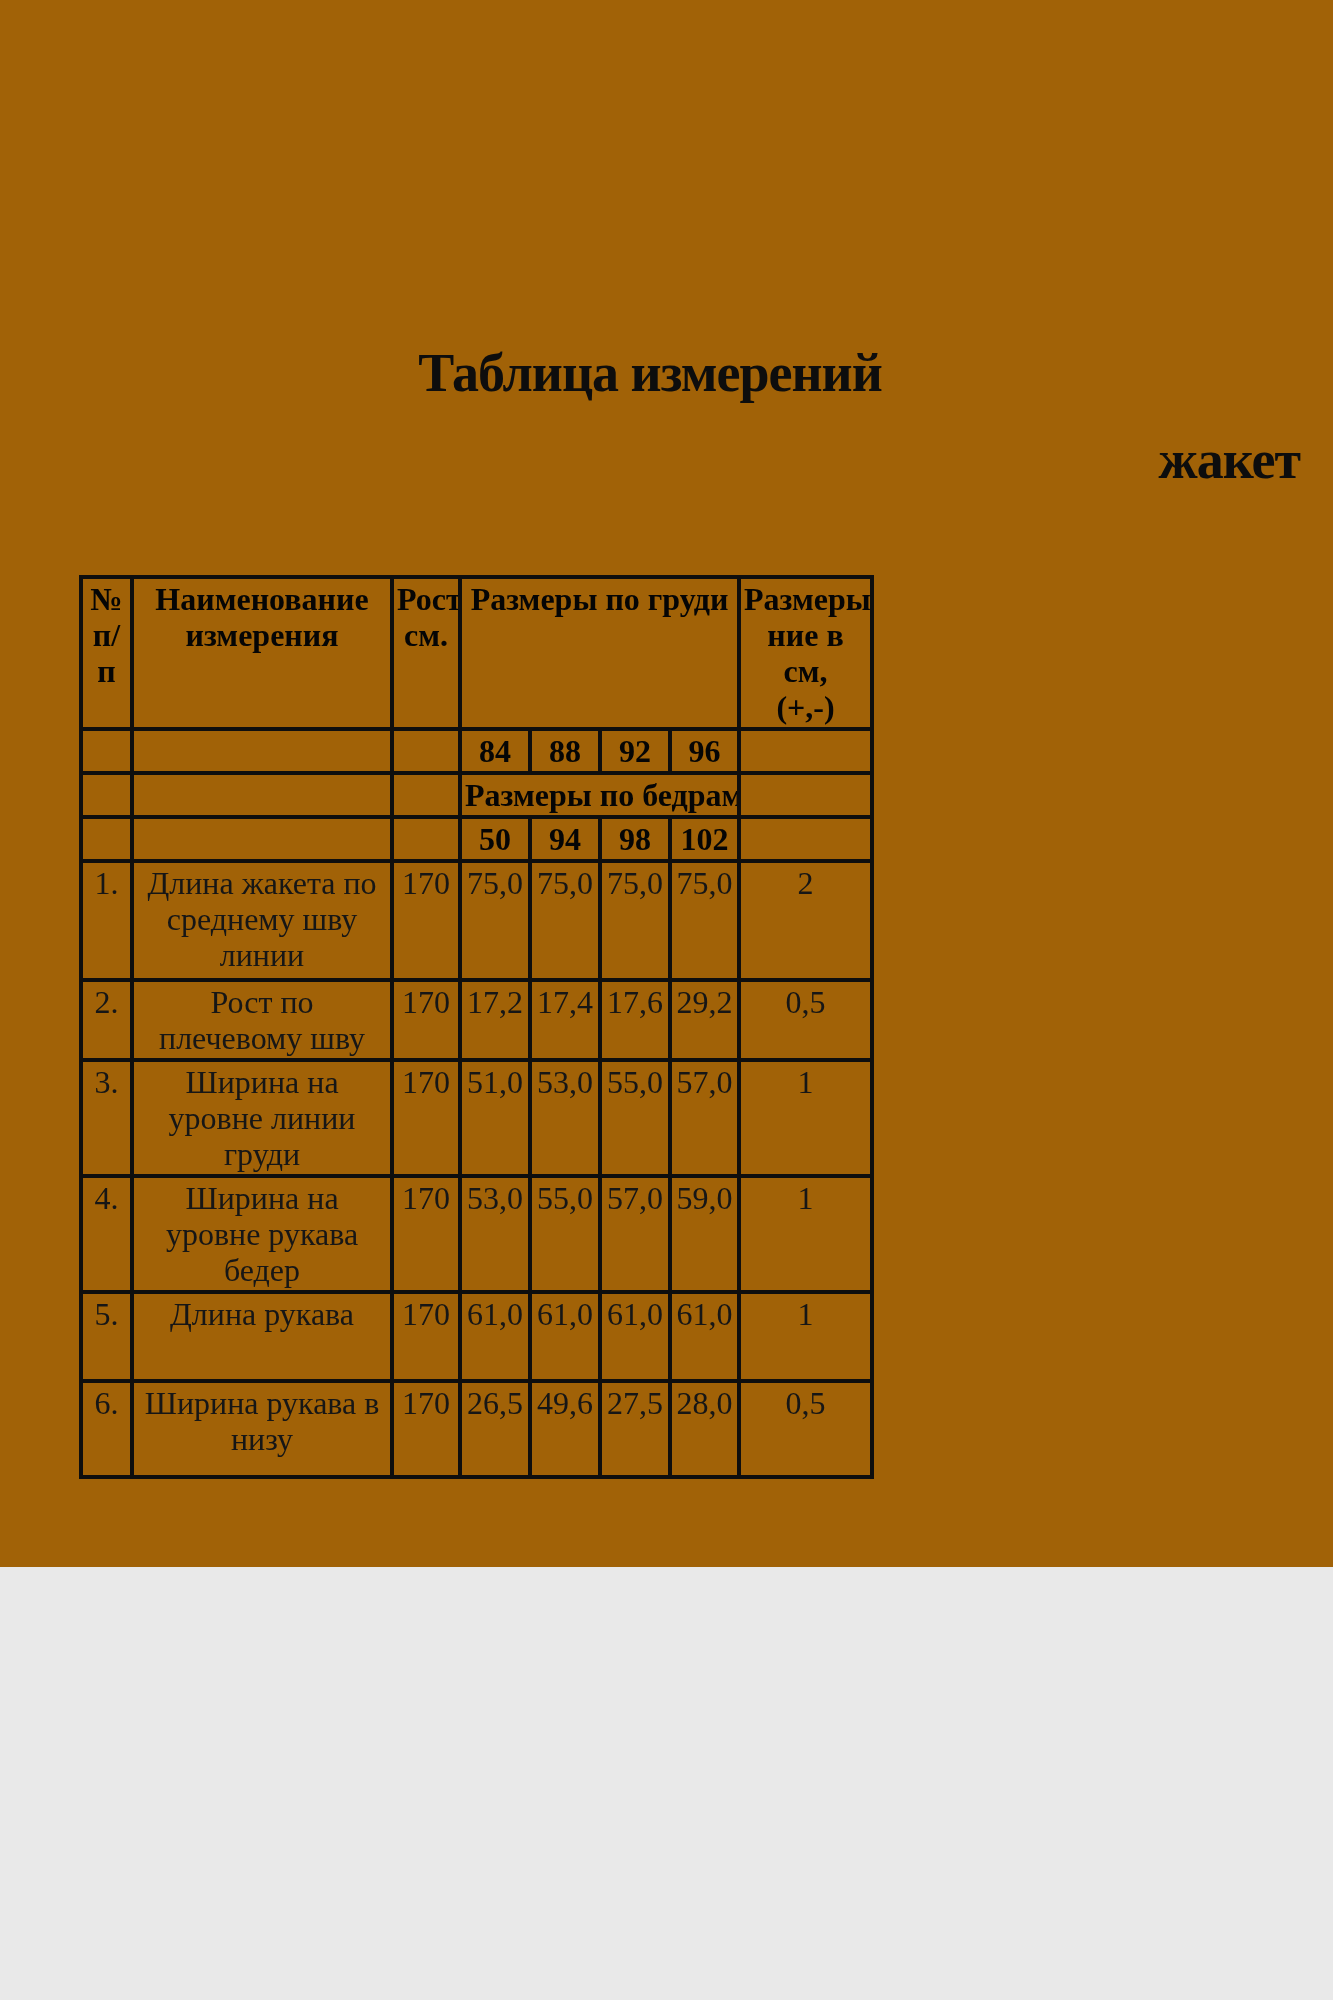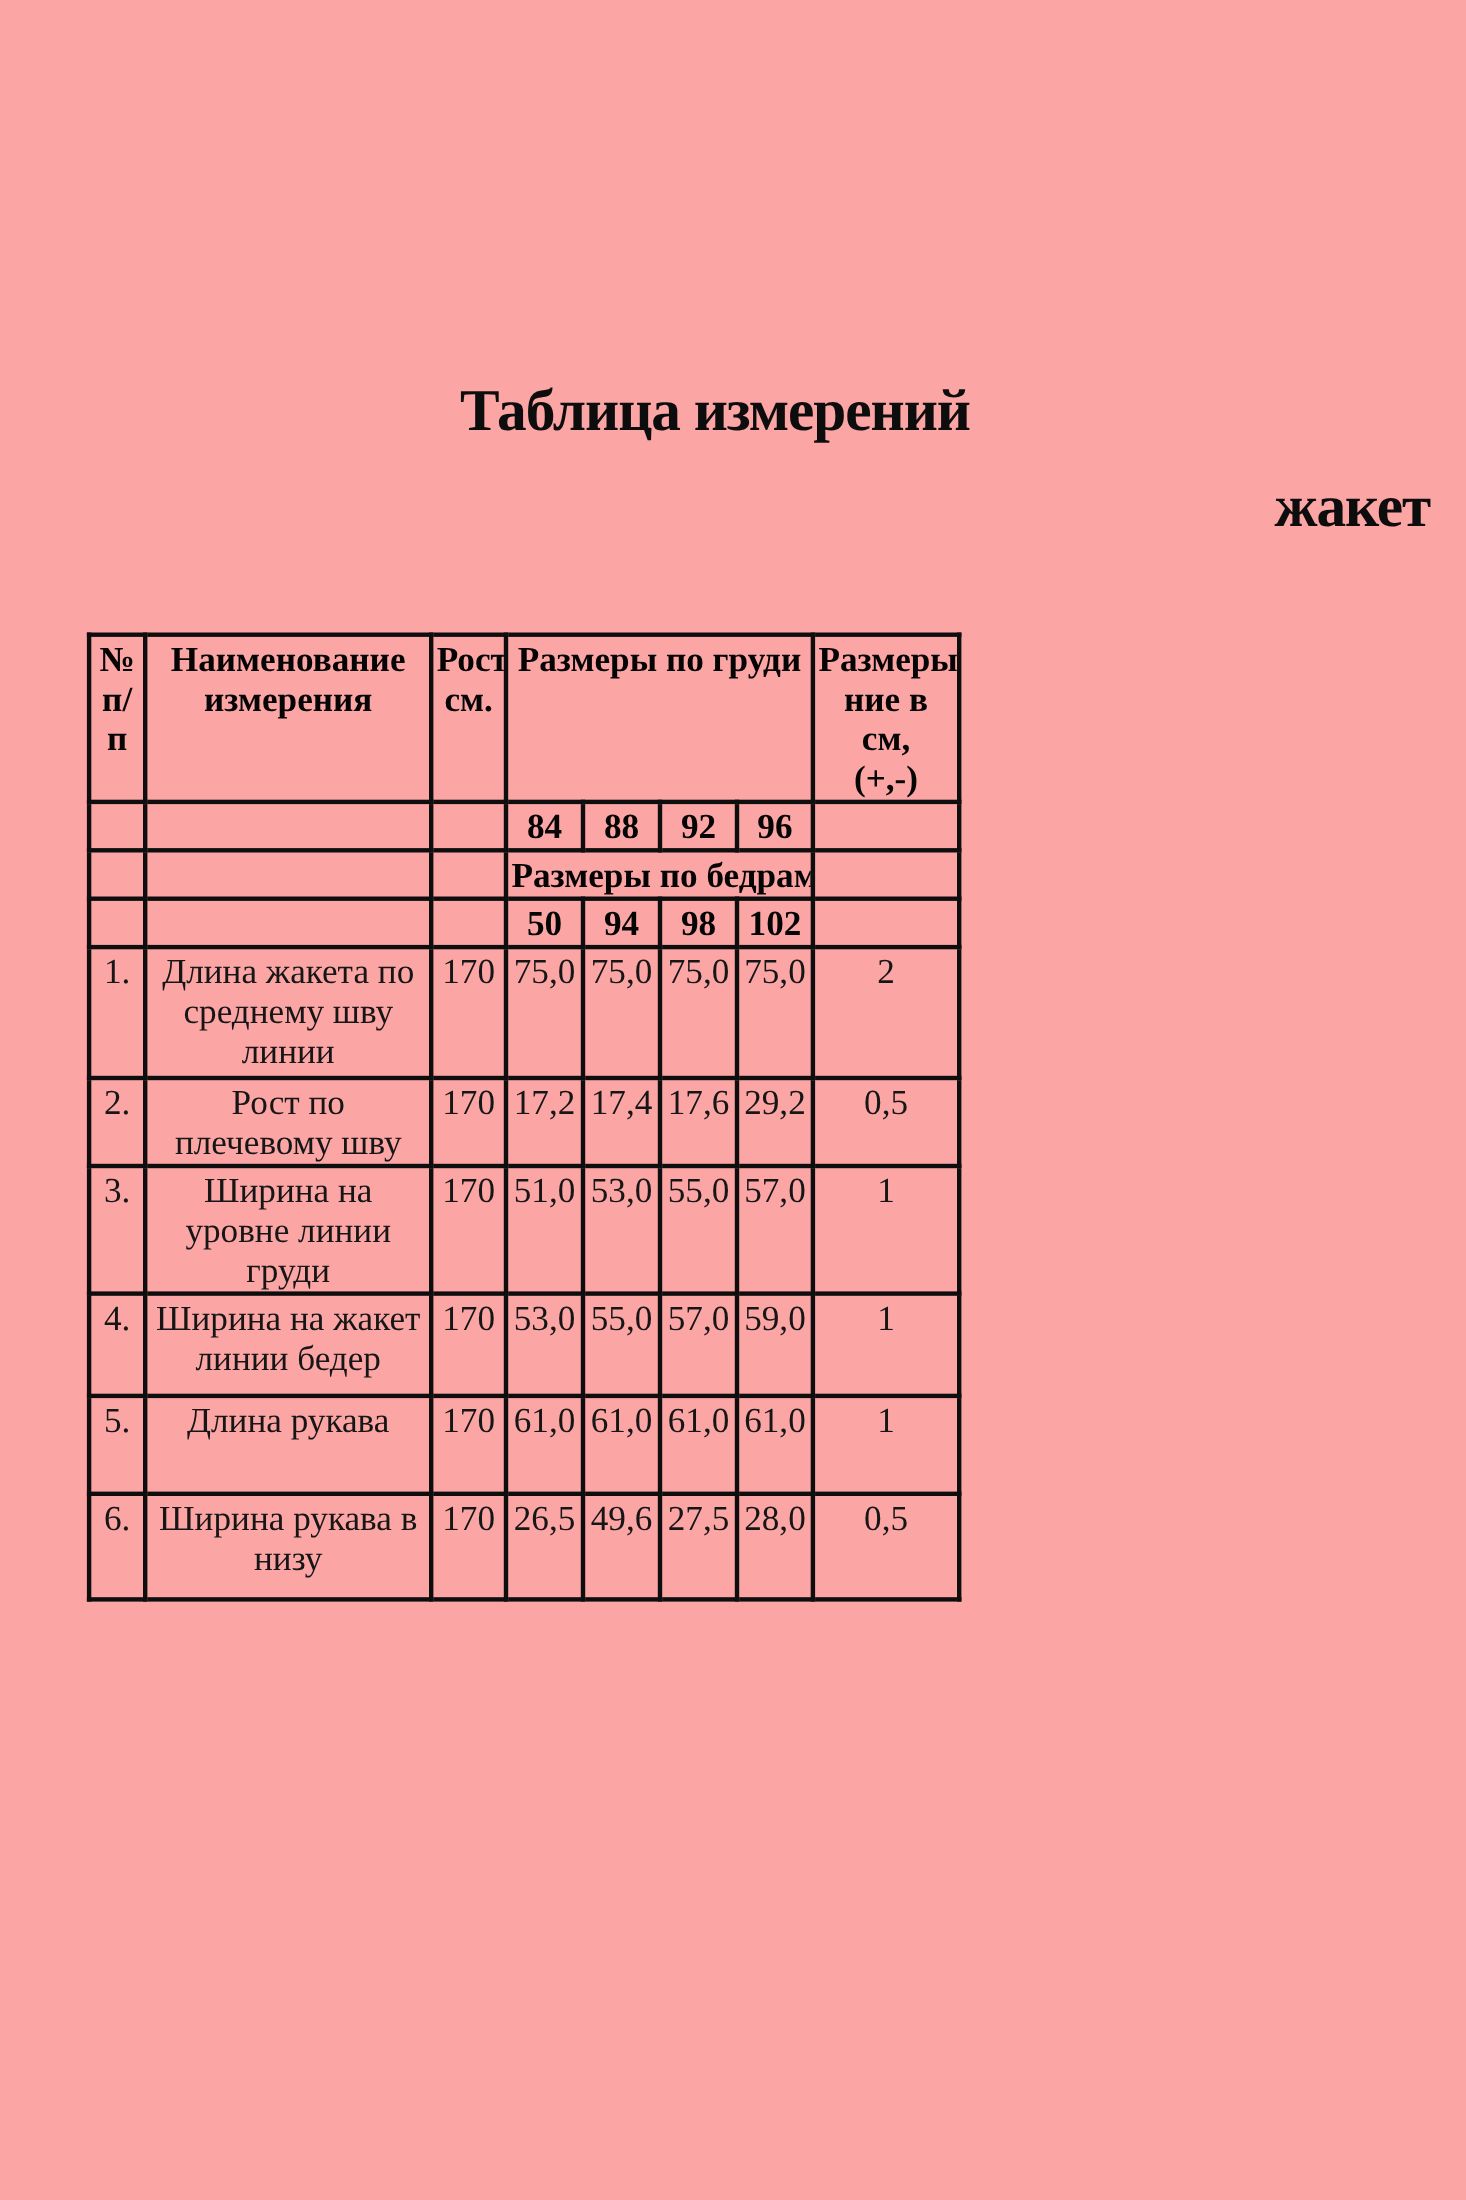--- a/index.html
+++ b/index.html
@@ -1,21 +1,21 @@
 <!DOCTYPE html>
 <html><head>
 <meta charset="utf-8">
 <style>
   * { margin: 0; padding: 0; box-sizing: border-box; }
   html, body { background: #e9e9e9; }
   .page {
     position: relative;
     width: 1333px;
-    height: 2000px;
-    background: #fca5a5;
+    height: 1567px;
+    background: #a16207;
     font-family: "Liberation Serif", "DejaVu Serif", serif;
     color: #161616;
     overflow: hidden;
     text-decoration: underline;
   }
   .doc-title {
     position: absolute;
     top: 345px;
     left: 0;
     width: 1300px;
@@ -177,21 +177,21 @@
         <td>Ширина на уровне линии груди</td>
         <td>170</td>
         <td>51,0</td>
         <td>53,0</td>
         <td>55,0</td>
         <td>57,0</td>
         <td>1</td>
       </tr>
       <tr style="height:93px">
         <td>4.</td>
-        <td>Ширина на жакет линии бедер</td>
+        <td>Ширина на уровне рукава бедер</td>
         <td>170</td>
         <td>53,0</td>
         <td>55,0</td>
         <td>57,0</td>
         <td>59,0</td>
         <td>1</td>
       </tr>
       <tr style="height:89px">
         <td>5.</td>
         <td>Длина рукава</td>

